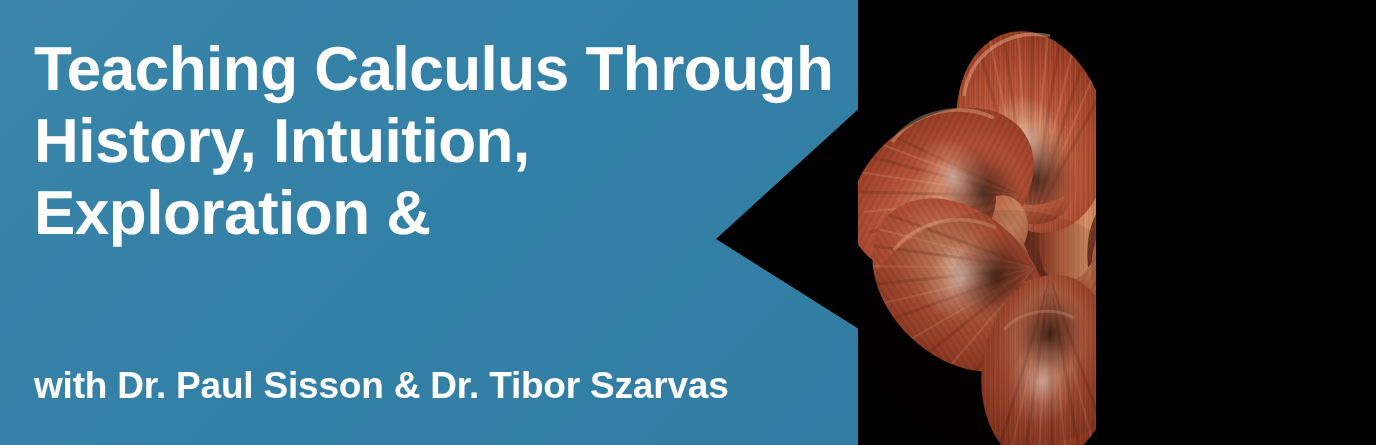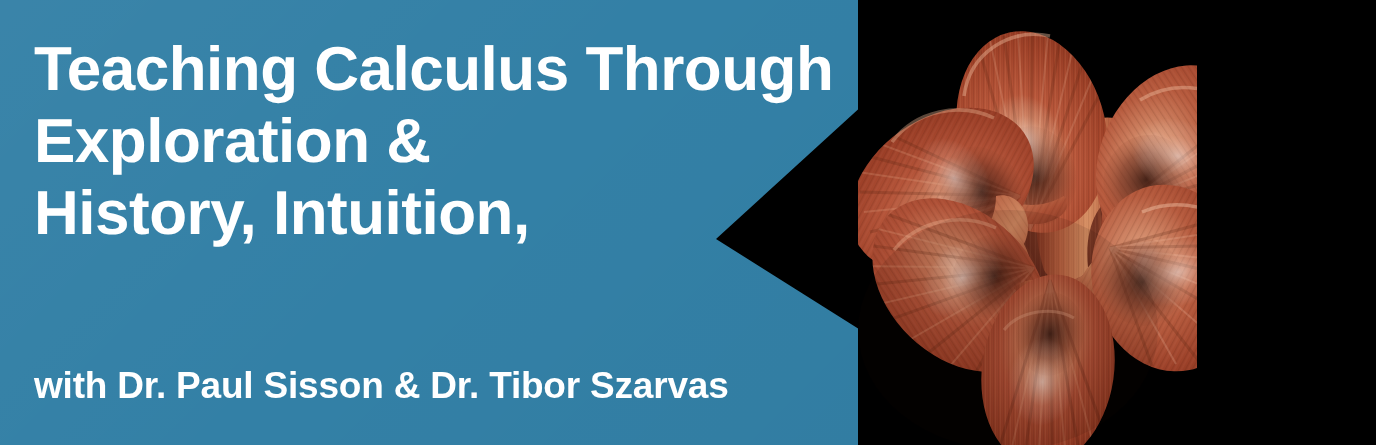--- a/index.html
+++ b/index.html
@@ -2,21 +2,21 @@
 <html><head>
 <meta charset="utf-8">
 <style>
   html, body {
     margin: 0;
     padding: 0;
     background: #000000;
   }
   #banner {
     position: relative;
-    width: 1197px;
+    width: 1096px;
     height: 445px;
     overflow: hidden;
     background: #000000;
     font-family: "Liberation Sans", sans-serif;
   }
 
   
   #blue-panel {
     position: absolute;
     left: 0; top: 0;
@@ -83,22 +83,22 @@
 <body>
 
 <div id="banner">
 
   <div id="blue-panel">
     <div id="blue-sheen"></div>
   </div>
 
   <div id="text-block">
     <div class="title-line">Teaching Calculus Through</div>
+    <div class="title-line">History, Intuition,</div>
     <div class="title-line">Exploration &amp;</div>
-    <div class="title-line">History, Intuition,</div>
   </div>
 
   <div id="subtitle">with Dr. Paul Sisson &amp; Dr. Tibor Szarvas</div>
 
   <div id="sculpture-wrap">
     <svg id="sculpture" viewBox="0 0 420 445" xmlns="http://www.w3.org/2000/svg">
       <defs>
 
         <radialGradient id="bellTop" cx="42%" cy="62%" r="72%">
           <stop offset="0%" stop-color="#E7B59B"></stop>

